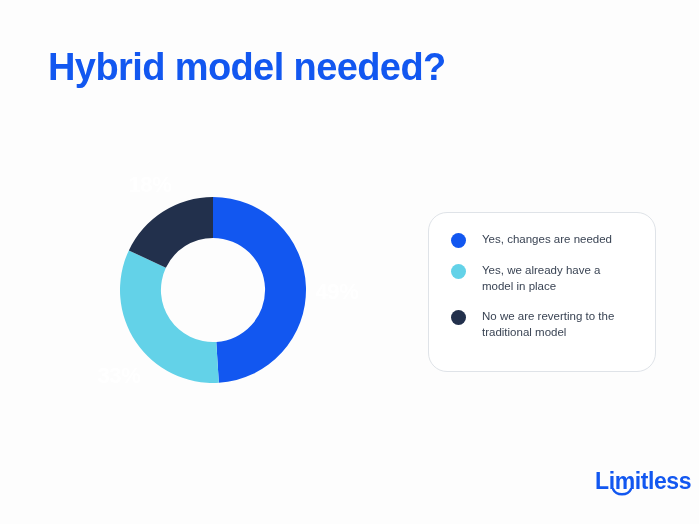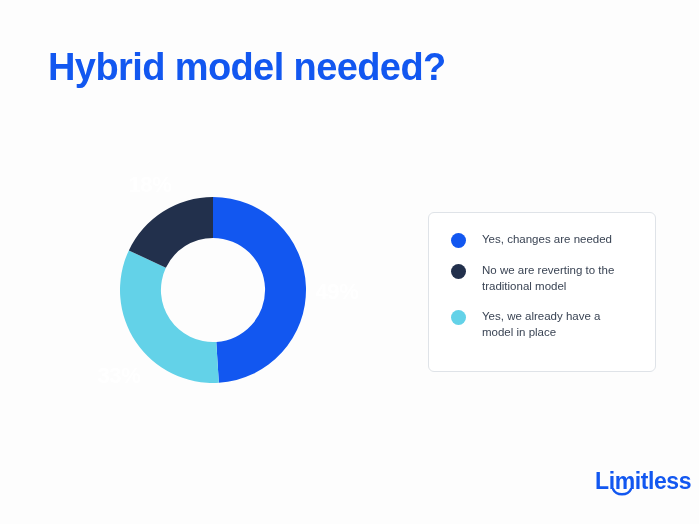--- a/index.html
+++ b/index.html
@@ -57,21 +57,21 @@
   .lbl-2 { left: 30px;  top: -12px; }
 
   .legend-card {
     position: absolute;
     left: 428px;
     top: 212px;
     width: 228px;
     height: 160px;
     box-sizing: border-box;
     border: 1px solid #dfe3e8;
-    border-radius: 6px;
+    border-radius: 19px;
     background: #ffffff;
   }
   .legend-list {
     position: absolute;
     left: 22px;
     top: 18px;
     right: 10px;
   }
   .legend-item {
     display: flex;
@@ -142,27 +142,27 @@
 
   <div class="legend-card">
     <div class="legend-list">
 
       <div class="legend-item">
         <span class="legend-dot" style="background: rgb(18, 87, 240);"></span>
         <span class="legend-text">Yes, changes are needed</span>
       </div>
 
       <div class="legend-item">
-        <span class="legend-dot" style="background: rgb(34, 48, 76);"></span>
-        <span class="legend-text">No we are reverting to the traditional model</span>
+        <span class="legend-dot" style="background: rgb(99, 210, 232);"></span>
+        <span class="legend-text">Yes, we already have a model in place</span>
       </div>
 
       <div class="legend-item">
-        <span class="legend-dot" style="background: rgb(99, 210, 232);"></span>
-        <span class="legend-text">Yes, we already have a model in place</span>
+        <span class="legend-dot" style="background: rgb(34, 48, 76);"></span>
+        <span class="legend-text">No we are reverting to the traditional model</span>
       </div>
 
     </div>
   </div>
 
   <div class="logo">
     <span class="logo-text" style="color: rgb(18, 87, 240);">Limitless</span>
     <svg class="logo-smile" viewBox="0 0 20 9">
       <path d="M1 1 C 4 8, 16 8, 19 1" fill="none" stroke="#1257f0" stroke-width="2.4" stroke-linecap="round"></path>
     </svg>

